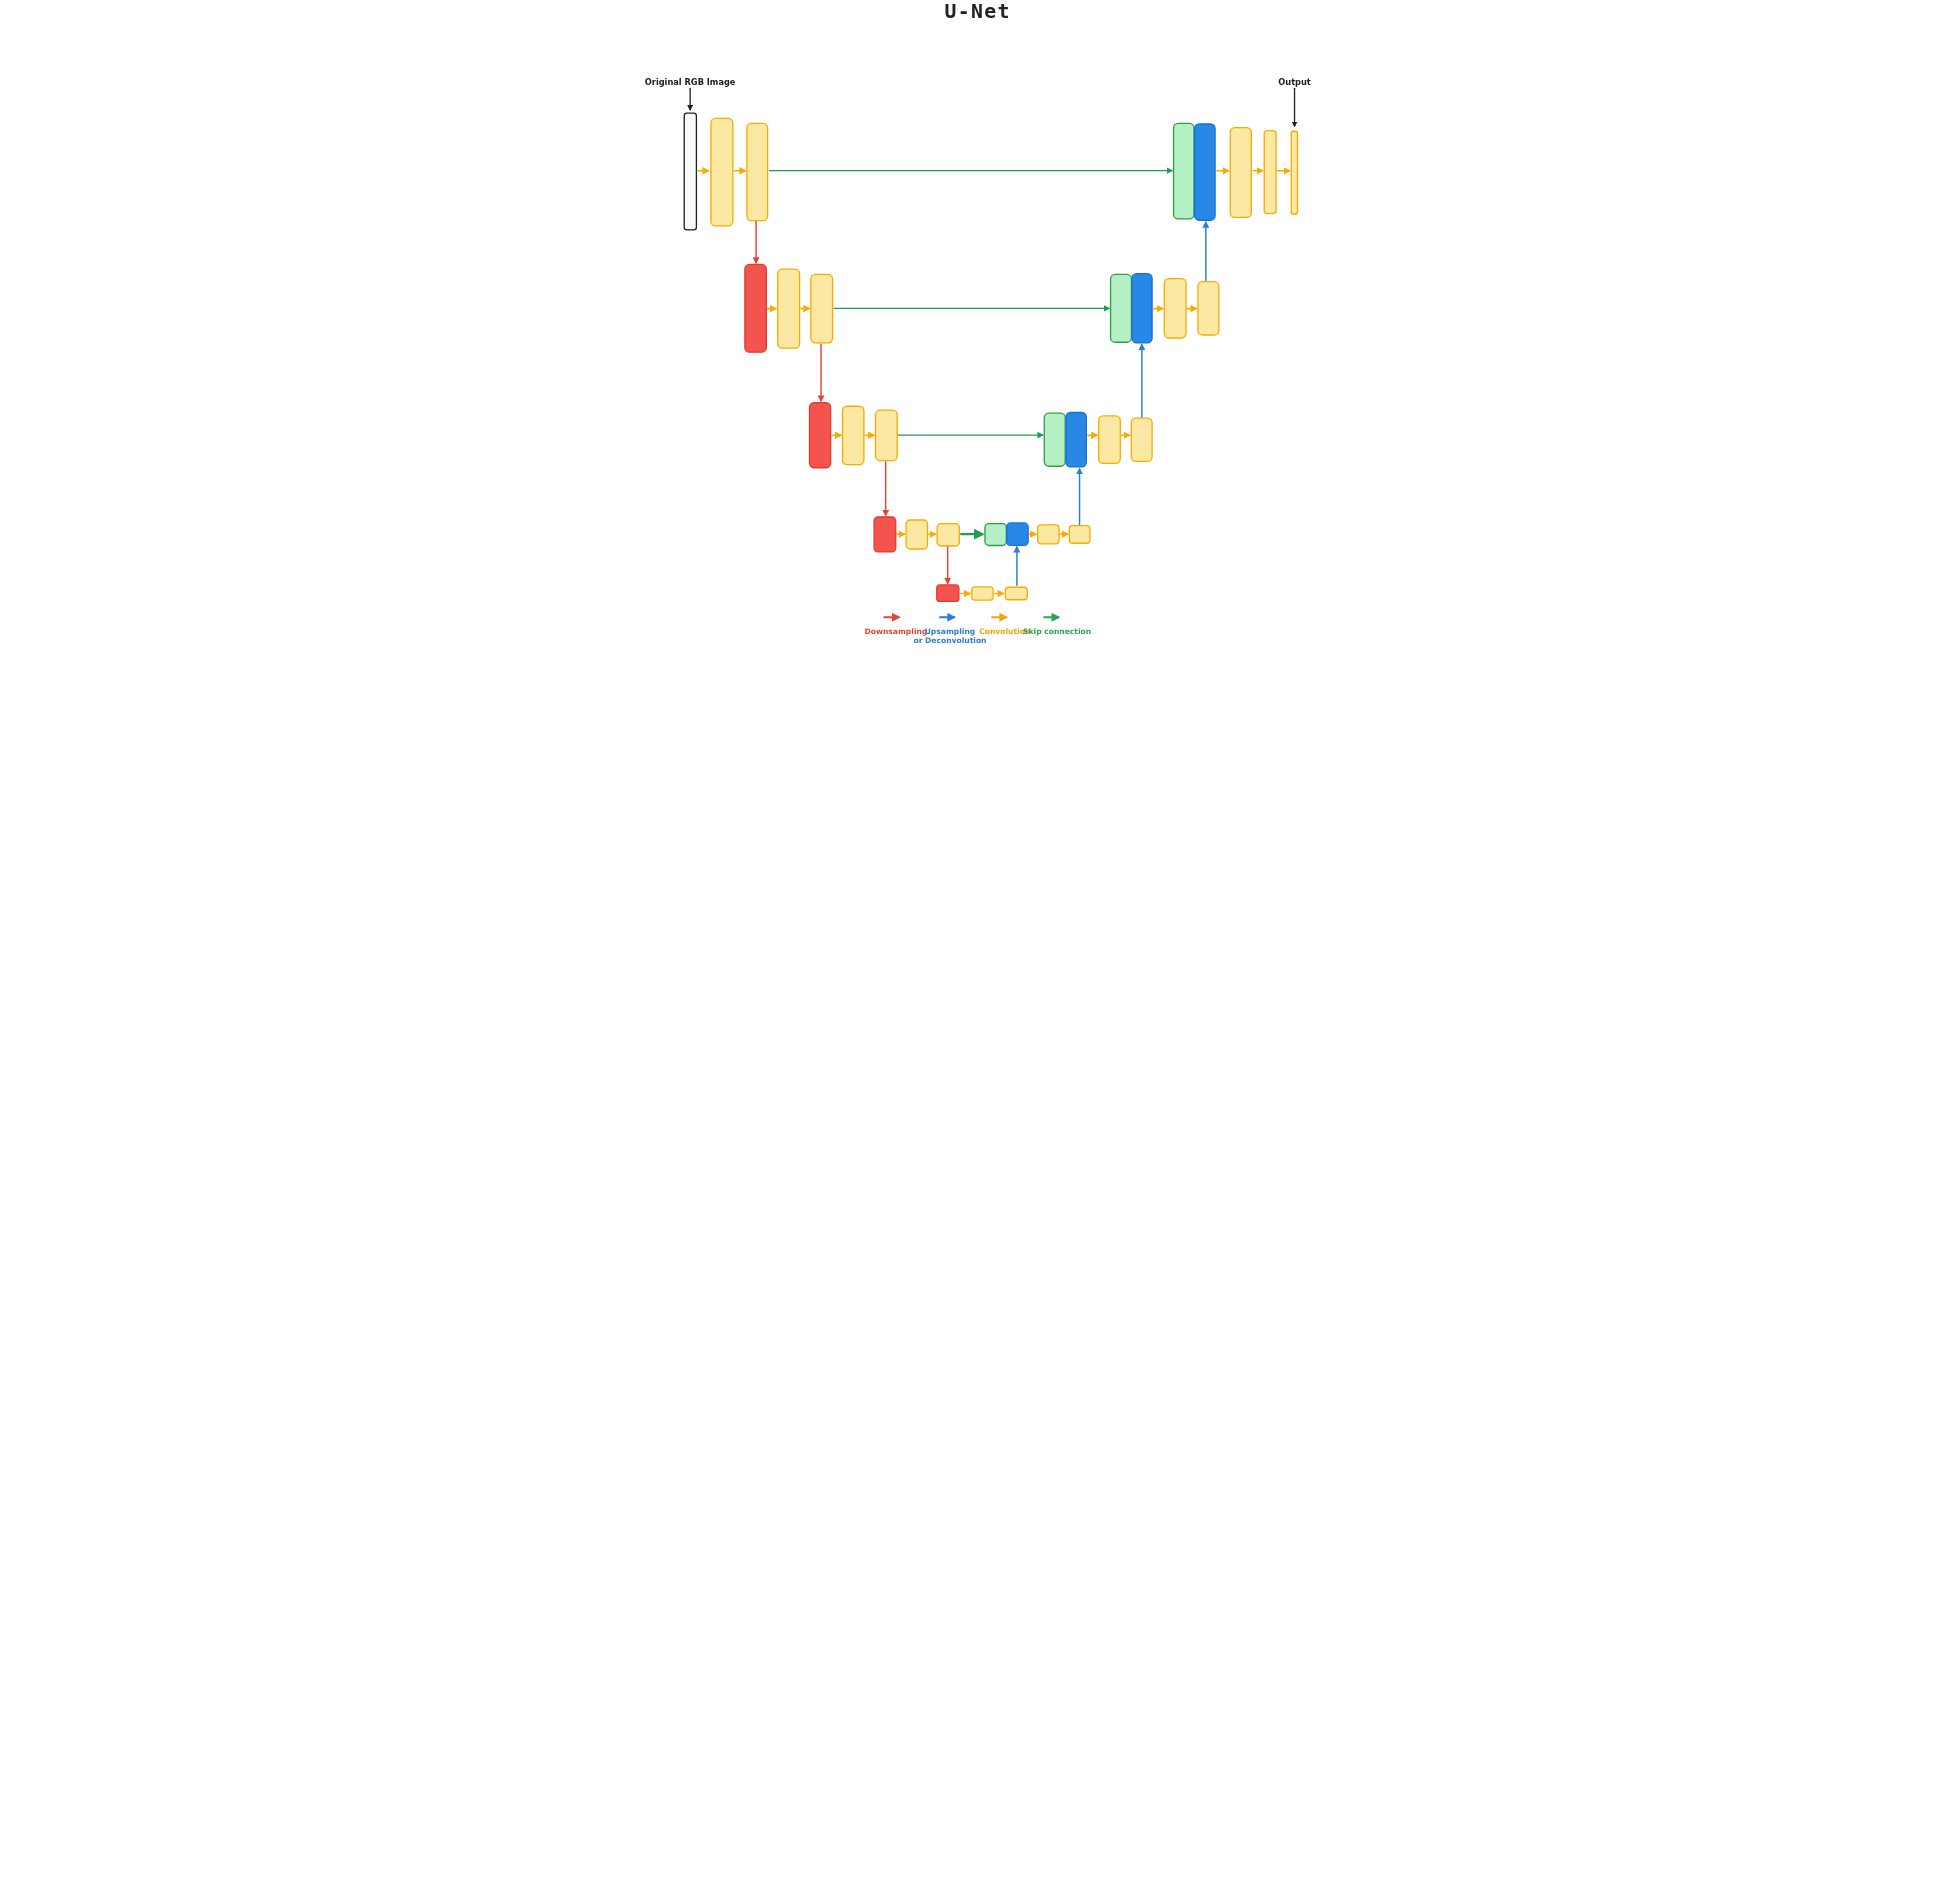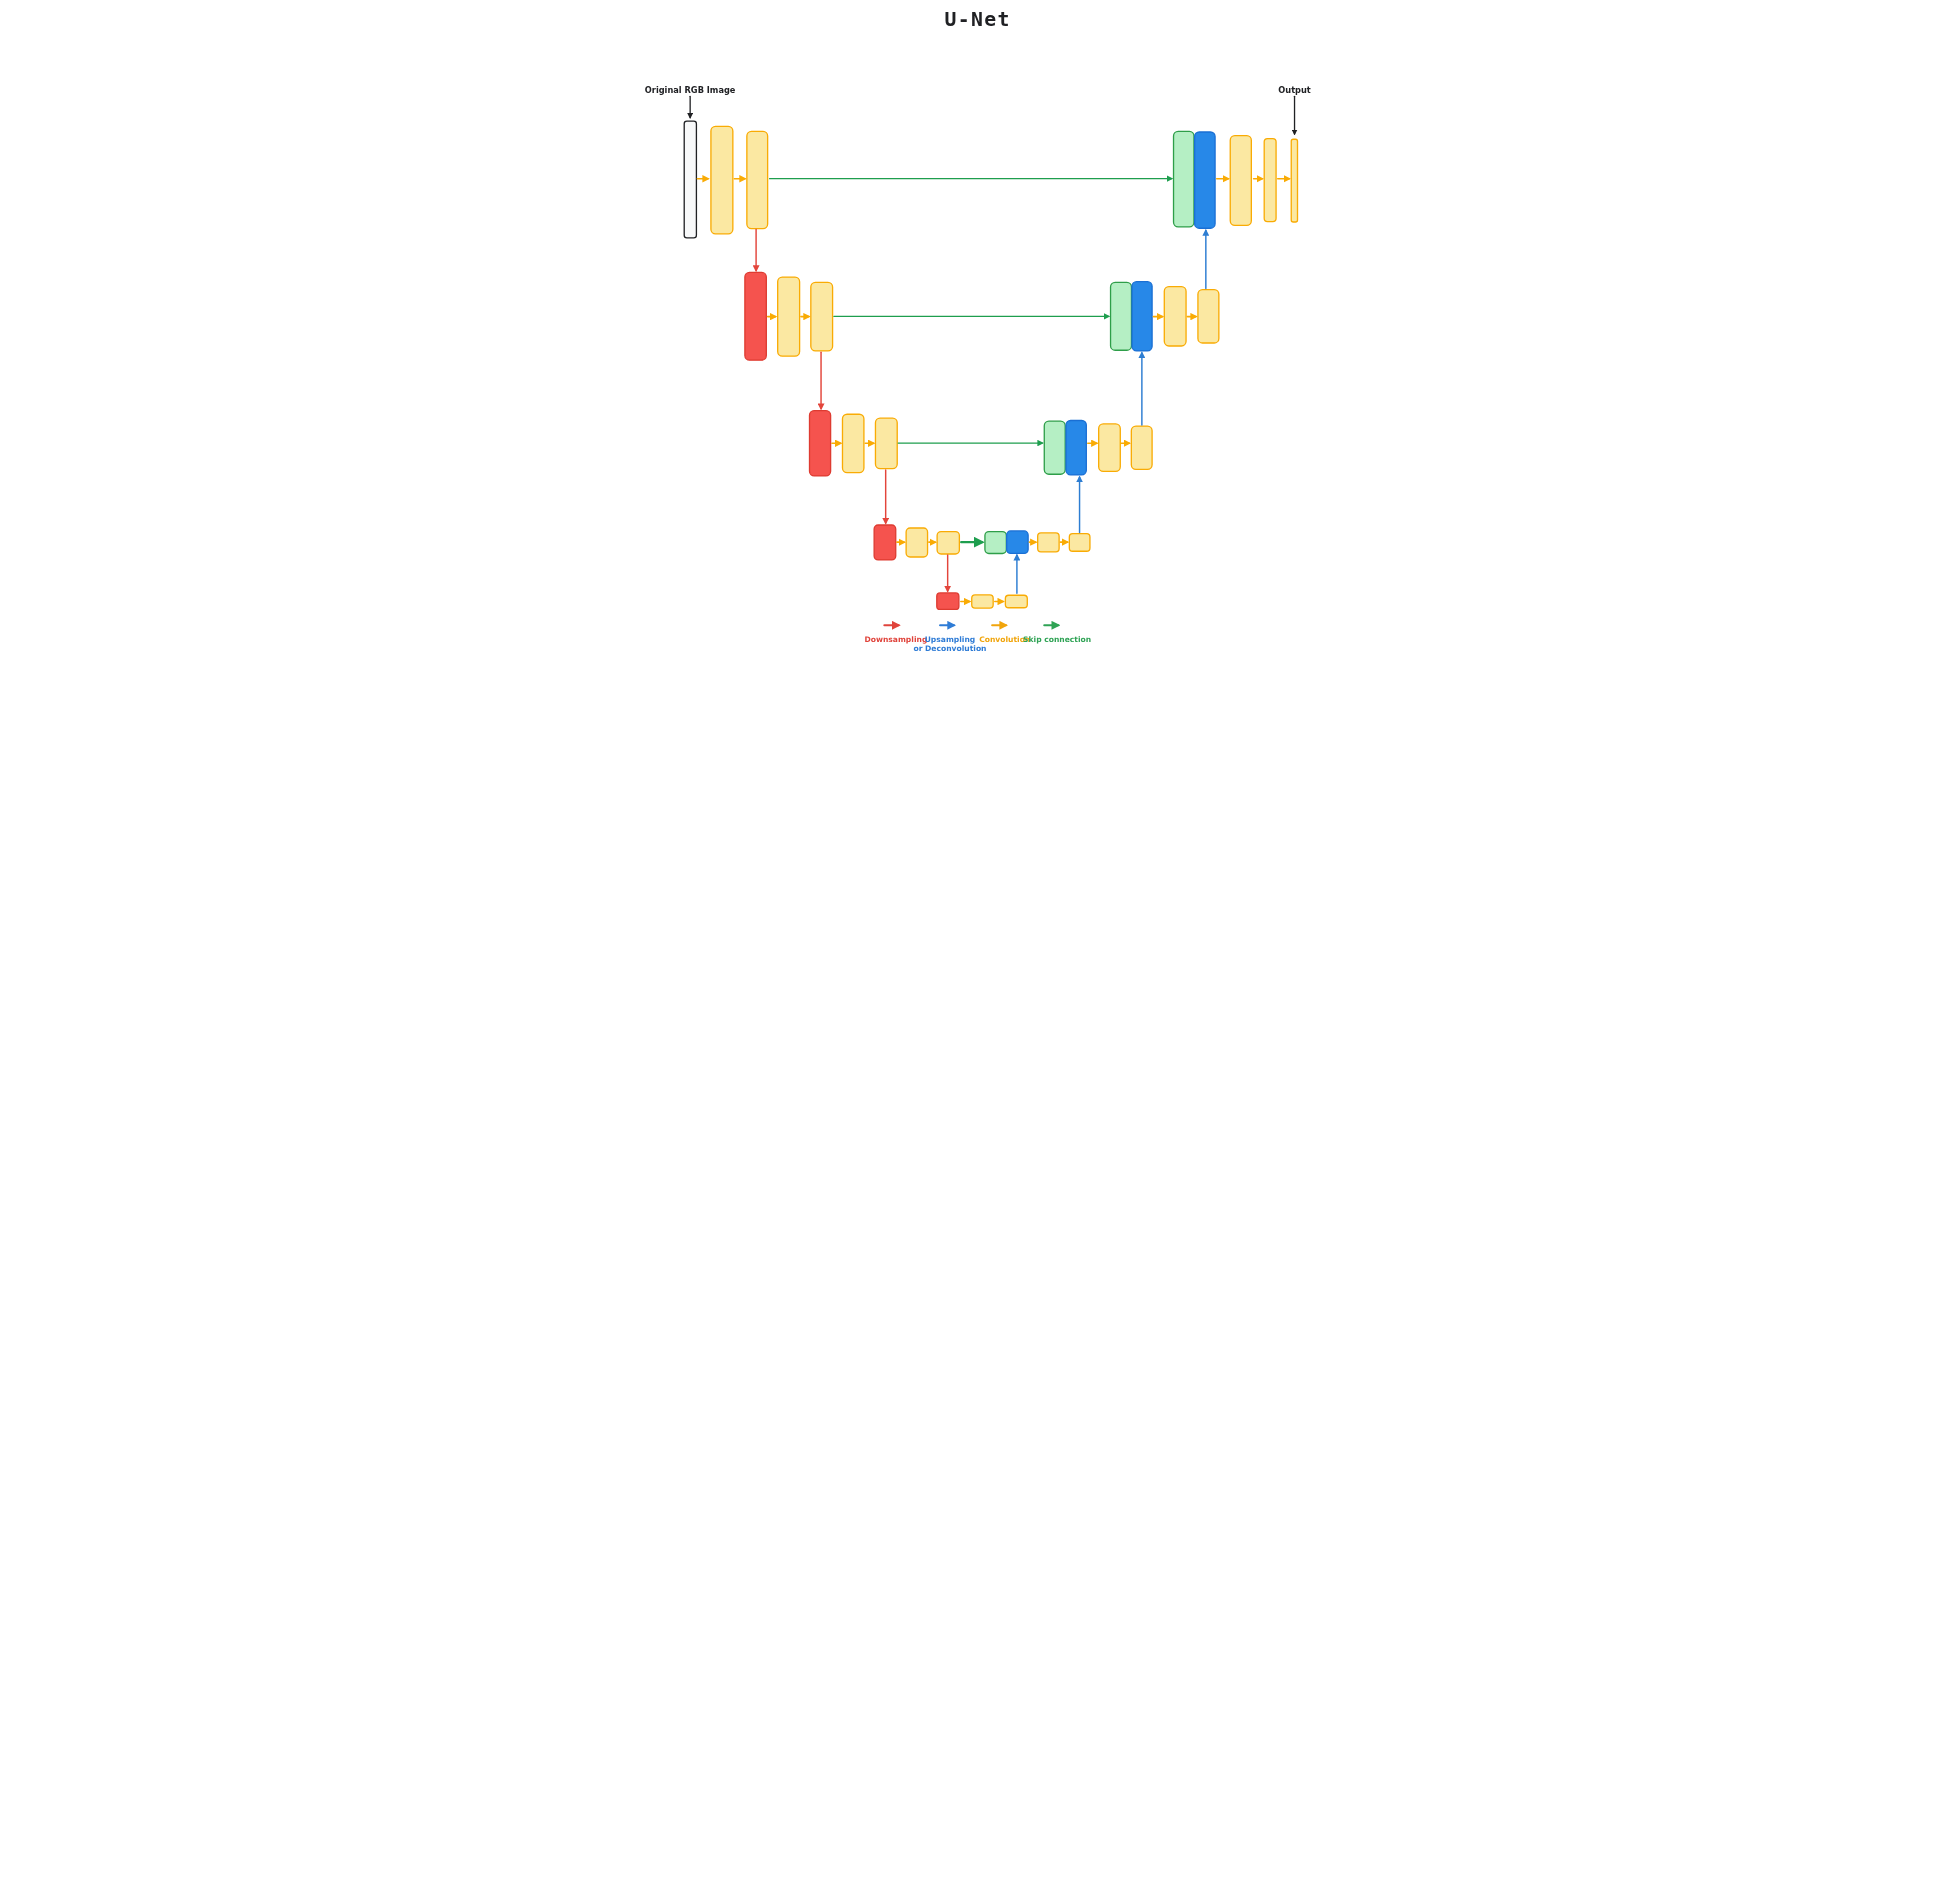--- a/index.html
+++ b/index.html
@@ -1,16 +1,16 @@
 <!DOCTYPE html>
 <html style="font-size:7.7px"><head>
 <meta charset="utf-8">
 <style>
   html,body{margin:0;padding:0;background:#ffffff;}
-  .page{width:100%;max-width:672px;margin:8px auto;}
+  .page{width:100%;max-width:672px;margin:0 auto;}
   svg{display:block;width:100%;height:auto;background:#ffffff;}
 
   
   rect.blk{stroke-width:2;}
   rect.conv{fill:#FBE8A2;stroke:#F9AB04;}
   rect.down{fill:#F5534E;stroke:#DE3B31;}
   rect.skipblk{fill:#B5EFC4;stroke:#2E9E49;}
   rect.up{fill:#2788E8;stroke:#1A6FD4;}
   rect.inputblk{fill:#F8F9FA;stroke:#202124;}
 

